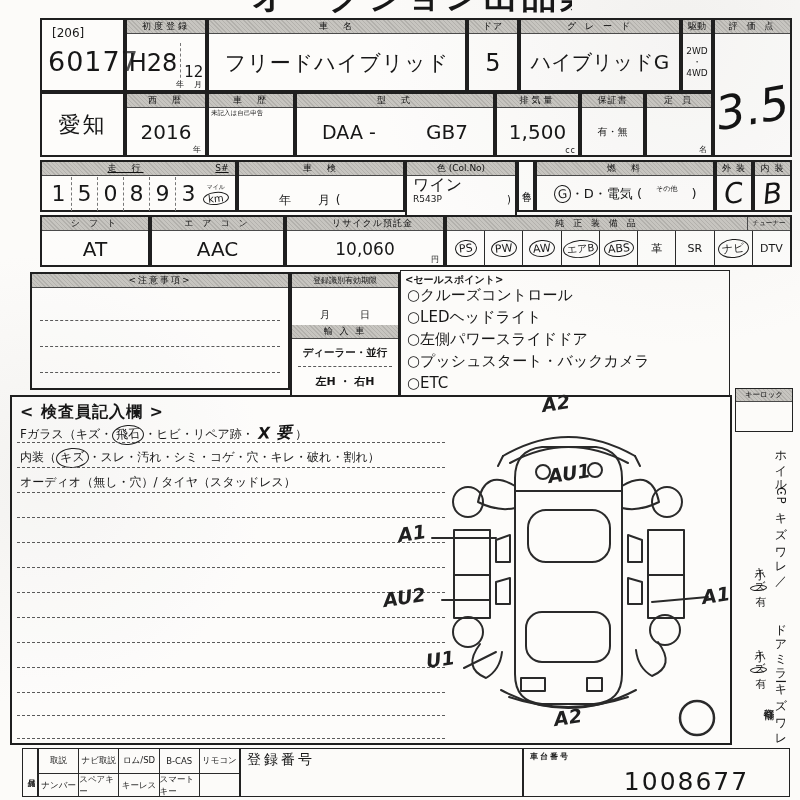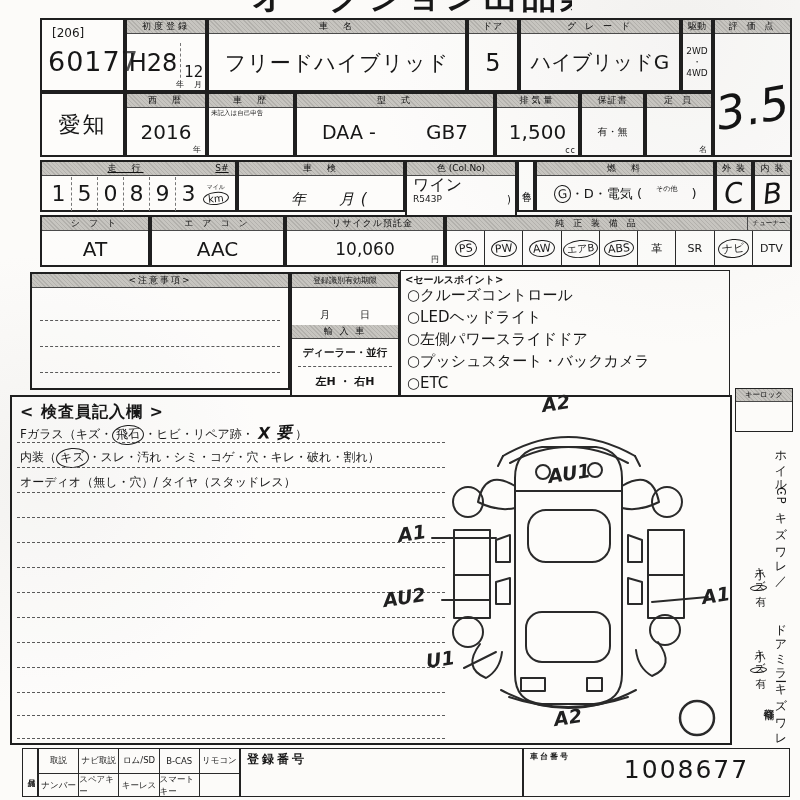--- a/index.html
+++ b/index.html
@@ -153,21 +153,21 @@
       <span style="display:flex;flex-direction:column;align-items:center;margin-left:2px;">
         <span style="font-size:6px;">マイル</span>
         <span style="font-size:10px;border:1.6px solid #1c1c1c;border-radius:50%;padding:0 4px;transform:rotate(-6deg);">km</span>
       </span>
     </div>
   </div>
 
   <div class="bx" style="left:237px;top:160px;width:168px;height:52px;">
     <div class="hd">車　検</div>
     <div class="body">
-      <span class="tiny" style="position:absolute;left:52px;bottom:2px;font-size:15px;font-style:italic;">年　　月 (</span>
+      <span class="tiny" style="position:absolute;left:40px;bottom:2px;font-size:12px;">年　　月 (</span>
     </div>
   </div>
 
   <div class="bx" style="left:405px;top:160px;width:112px;height:64px;">
     <div class="hd" style="letter-spacing:0;">色 (Col.No)</div>
     <div class="body" style="flex-direction:column;align-items:flex-start;padding-left:6px;justify-content:flex-start;">
       <span style="font-size:16px;line-height:18px;">ワイン</span>
       <span style="display:flex;width:100%;">
         <span style="font-size:9px;">R543P</span>
         <span style="font-size:10px;margin-left:auto;margin-right:4px;">)</span>
@@ -408,23 +408,23 @@
     <div style="display:flex;height:23px;">
       <span class="eqcell" style="font-size:8.5px;">ナンバー</span>
       <span class="eqcell" style="font-size:8.5px;">スペアキー</span>
       <span class="eqcell" style="font-size:8.5px;">キーレス</span>
       <span class="eqcell" style="font-size:8.5px;">スマートキー</span>
       <span class="eqcell"></span>
     </div>
   </div>
 
   <div class="bx1" style="left:240px;top:748px;width:283px;height:49px;">
-    <span style="position:absolute;top:2px;left:6px;font-size:12px;letter-spacing:3px;font-weight:bold;">登録番号</span>
+    <span style="position:absolute;top:2px;left:6px;font-size:14px;letter-spacing:3px;font-weight:normal;">登録番号</span>
   </div>
 
   <div class="bx1" style="left:523px;top:748px;width:267px;height:49px;">
     <span style="position:absolute;top:2px;left:6px;font-size:8px;letter-spacing:2px;font-weight:bold;">車台番号</span>
-    <div style="display:flex;height:100%;align-items:flex-start;justify-content:center;">
+    <div style="display:flex;height:100%;align-items:flex-end;justify-content:center;">
       <span style="font-size:25px;letter-spacing:2px;margin-top:6px;margin-left:60px;">1008677</span>
     </div>
   </div>
 
 </div>
 
 </body></html>

